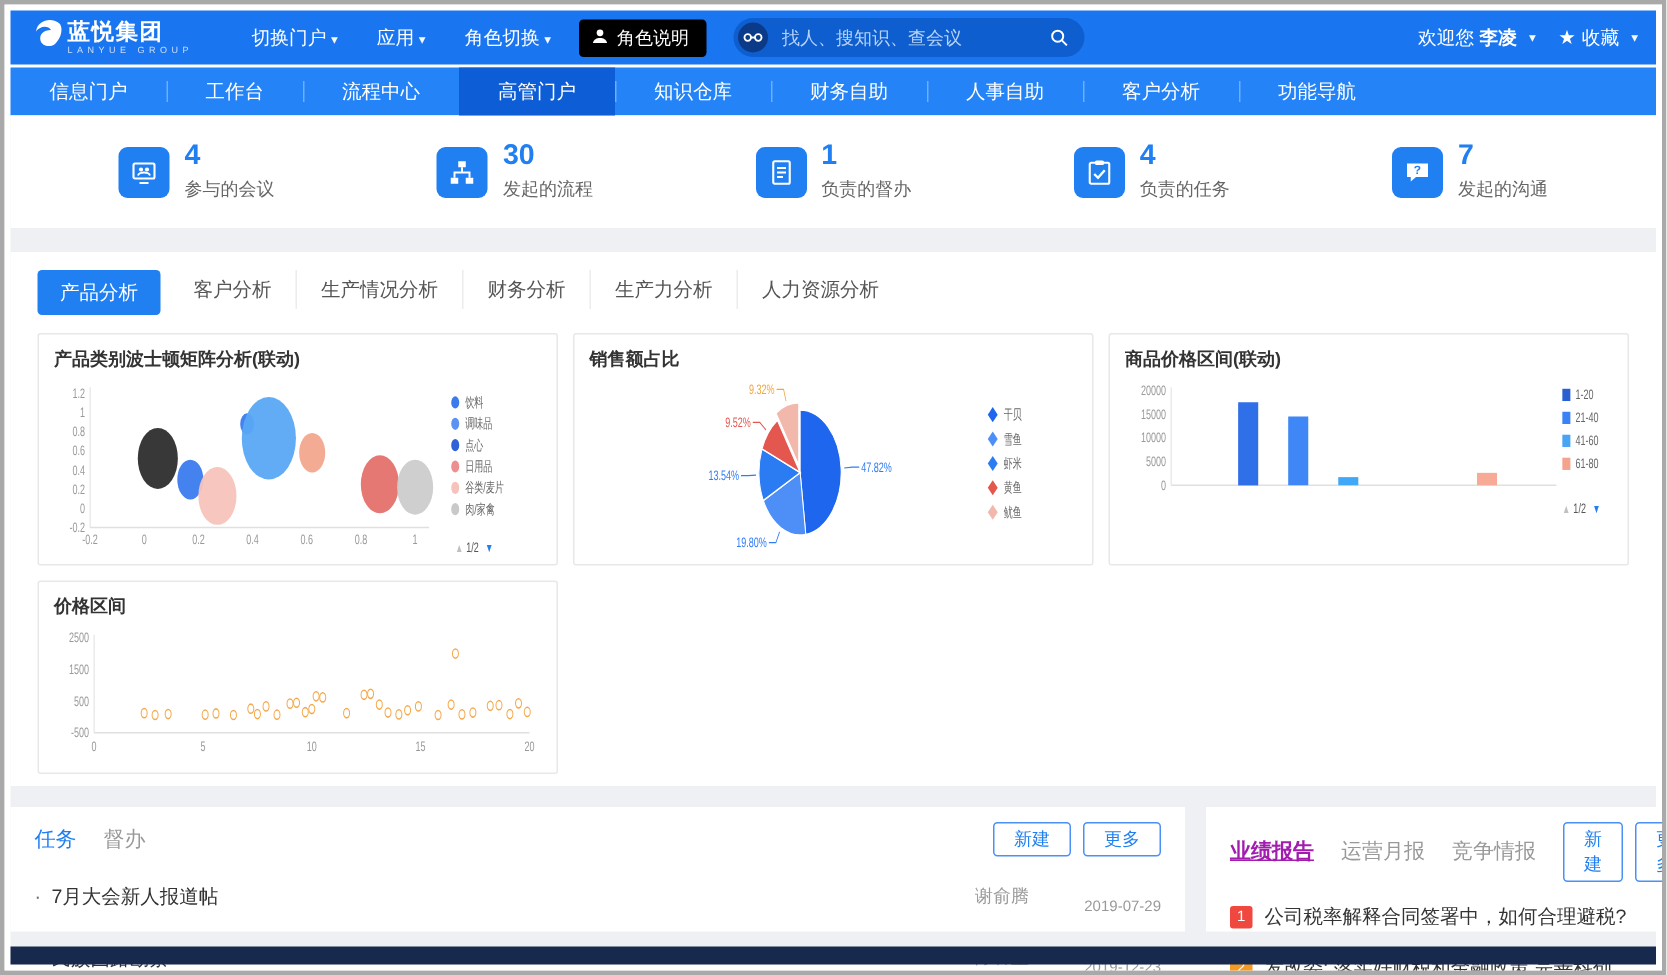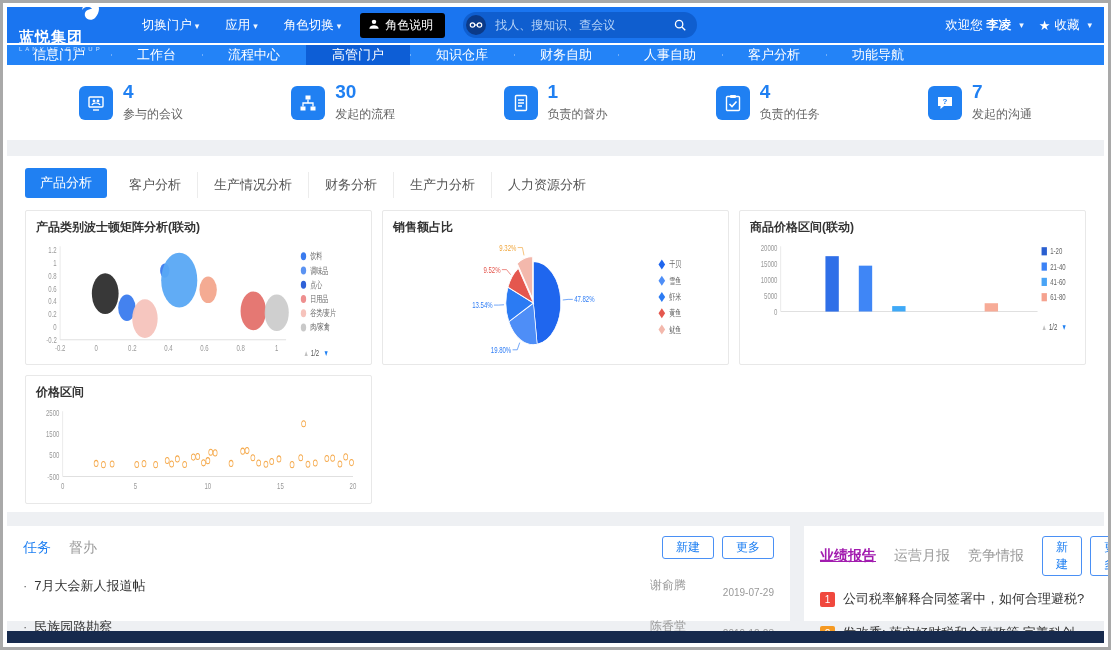--- a/index.html
+++ b/index.html
@@ -2,56 +2,56 @@
 <html><head>
 <meta charset="utf-8">
 <style>
   html,body{margin:0;padding:0;background:#fff;}
   .frame{width:1111px;height:650px;box-sizing:border-box;border:3px solid #a9a9a9;background:#fff;overflow:hidden;
          font-family:"Liberation Sans","DejaVu Sans",sans-serif;}
   .frame-inner{height:100%;box-sizing:border-box;padding:4px;display:flex;flex-direction:column;background:#fff;}
 
   
   .topbar{height:36px;flex:0 0 auto;background:#1a75f0;color:#fff;display:flex;align-items:center;padding:0 12px;}
-  .brand{display:flex;align-items:flex-end;gap:0;margin-right:26px;cursor:pointer;flex-direction:column;}
+  .brand{display:flex;align-items:center;gap:0;margin-right:26px;cursor:pointer;}
   .brand-text{display:flex;flex-direction:column;line-height:1;}
   .brand-name{font-size:15px;font-weight:bold;letter-spacing:1px;}
   .brand-sub{font-size:6px;letter-spacing:3px;opacity:.75;margin-top:2px;}
   .topmenus{display:flex;align-items:center;}
   .menu-item{font-size:12.5px;margin:0 13px;cursor:pointer;white-space:nowrap;}
   .caret{font-size:9px;margin-left:3px;opacity:.95;}
   .role-badge{background:#000000;border-radius:3px;padding:4px 12px 4px 8px;font-size:12px;display:flex;align-items:center;gap:5px;margin-left:6px;cursor:pointer;white-space:nowrap;}
   .searchbox{margin-left:18px;background:#0f5ecf;border-radius:14px;height:26px;display:flex;align-items:center;padding:0 10px 0 2px;width:222px;}
   .search-avatar{display:flex;align-items:center;}
   .search-input{background:transparent;border:0;outline:none;color:#dcebff;font-size:12px;flex:1;min-width:0;margin-left:6px;}
   .search-input::placeholder{color:#b7d4f8;}
   .search-mag{display:flex;align-items:center;cursor:pointer;}
   .top-right{margin-left:auto;display:flex;align-items:center;gap:5px;font-size:12.5px;white-space:nowrap;}
   .top-right b{font-weight:bold;}
   .fav{display:flex;align-items:center;gap:4px;margin-left:10px;cursor:pointer;}
   .star{font-size:13px;}
 
   
-  .mainnav{height:20px;flex:0 0 auto;background:#2383f7;display:flex;align-items:stretch;color:#fff;margin-top:2px;}
+  .mainnav{height:32px;flex:0 0 auto;background:#2383f7;display:flex;align-items:stretch;color:#fff;margin-top:2px;}
   .nav-item{display:flex;align-items:center;padding:0 26px;font-size:13px;position:relative;cursor:pointer;}
   .nav-item + .nav-item::before{content:"";position:absolute;left:0;top:9px;bottom:9px;width:1px;background:rgba(255,255,255,.35);}
   .nav-item.active{background:#0d5ed6;}
   .nav-item.active::before{display:none;}
 
   
   .content{flex:1;min-height:0;background:#eef0f3;display:flex;flex-direction:column;}
   .stats-card{background:#fff;padding:17px 72px 17px;display:flex;justify-content:space-between;}
   .stat{display:flex;align-items:center;gap:10px;cursor:pointer;}
   .stat-icon{width:34px;height:34px;background:#2080f2;border-radius:6px;display:flex;align-items:center;justify-content:center;flex:0 0 auto;}
   .stat-text{display:flex;flex-direction:column;}
   .stat-num{color:#2080f2;font-size:19px;font-weight:bold;line-height:1;}
   .stat-label{color:#666;font-size:12px;margin-top:5px;}
 
   .main-card{background:#fff;margin-top:16px;padding:12px 18px 8px;}
-  .tabs{display:flex;align-items:flex-end;margin-bottom:12px;}
+  .tabs{display:flex;align-items:flex-start;margin-bottom:12px;}
   .tab{font-size:13px;color:#555;padding:4px 16px;border-right:1px solid #ececec;cursor:pointer;white-space:nowrap;}
   .tab:last-child{border-right:0;}
   .tab.active{background:#2080f2;color:#fff;border-radius:3px;border-right:0;margin-right:6px;padding:6px 15px;}
 
   .charts-grid{display:grid;grid-template-columns:1fr 1fr 1fr;gap:10px;}
   .panel{border:1px solid #e8e8e8;border-radius:2px;padding:8px 10px 2px;background:#fff;}
   .panel-title{font-size:12px;color:#333;font-weight:bold;margin-bottom:2px;}
   svg.chart{display:block;width:100%;}
   .chart text{font-family:"Liberation Sans","DejaVu Sans",sans-serif;}
 

